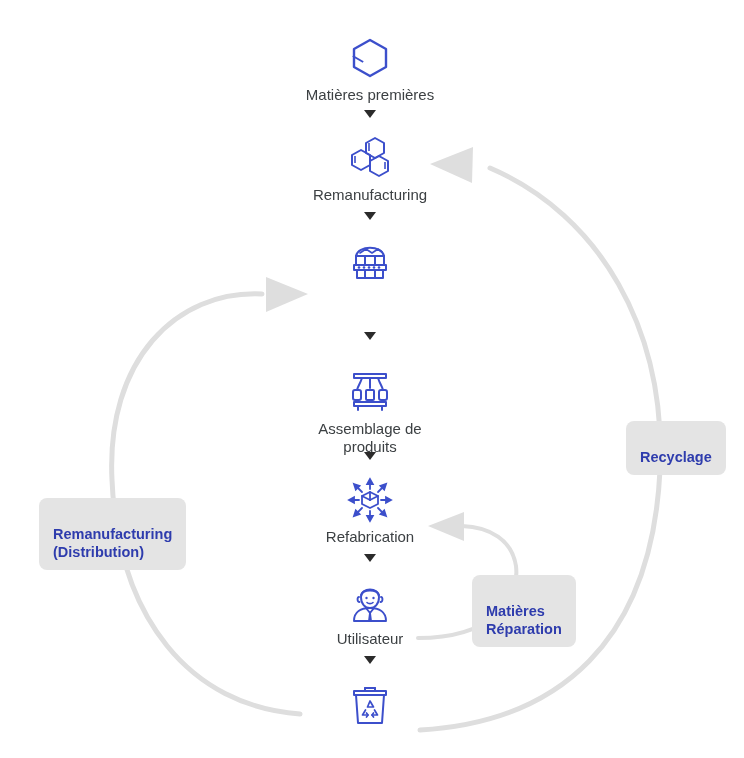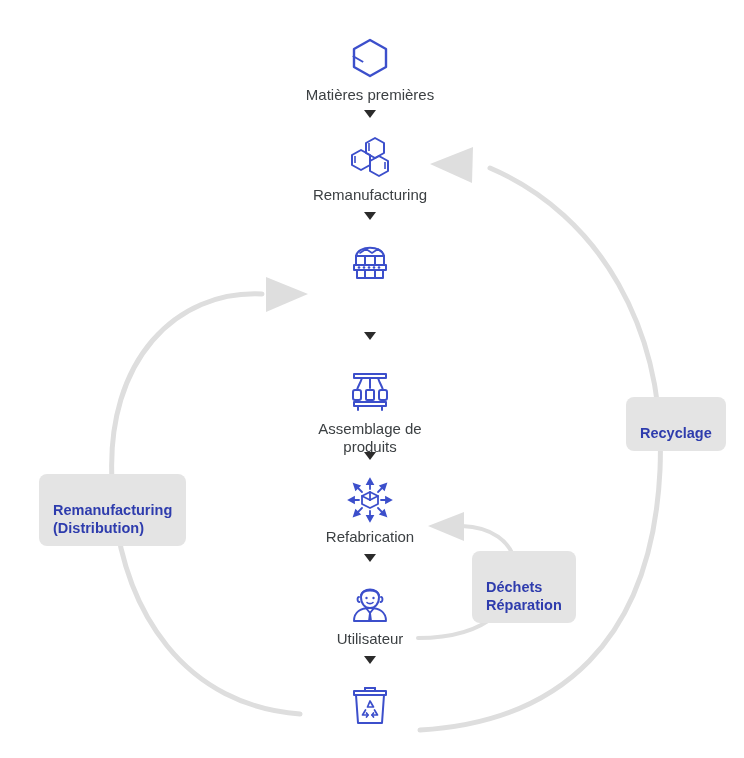--- a/index.html
+++ b/index.html
@@ -60,20 +60,21 @@
   .badge {
     position: absolute;
     background: #e4e4e4;
     border-radius: 8px;
     color: #2e3cad;
     font-weight: bold;
     font-size: 14.5px;
     line-height: 18px;
     padding: 9px 14px;
     white-space: pre-line;
+    margin-top: 24px;
   }
   .badge-recyclage { left: 626px; top: 397px; }
   .badge-remanufacturing { left: 39px; top: 474px; text-align: left; }
   .badge-reemploi { left: 472px; top: 551px; text-align: left; }
 </style>
 </head>
 <body>
 
 <div id="diagram">
 
@@ -229,17 +230,17 @@
   </div>
 
   <div class="badge badge-recyclage">
     <span>Recyclage</span>
   </div>
   <div class="badge badge-remanufacturing">
     <span>Remanufacturing
 (Distribution)</span>
   </div>
   <div class="badge badge-reemploi">
-    <span>Déchets
+    <span>Matières
 Réparation</span>
   </div>
 
 </div>
 
 </body></html>

